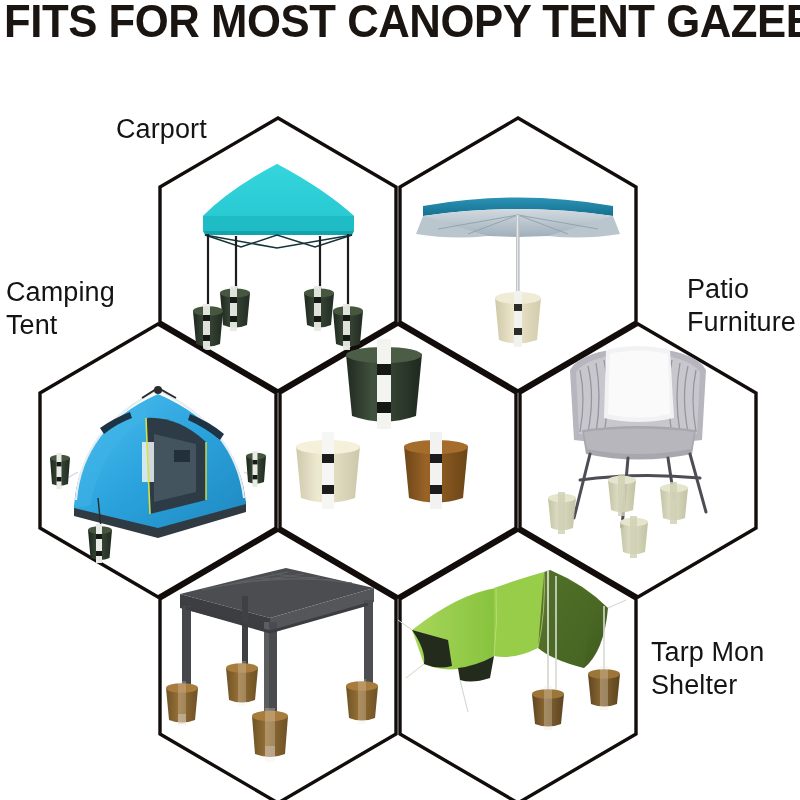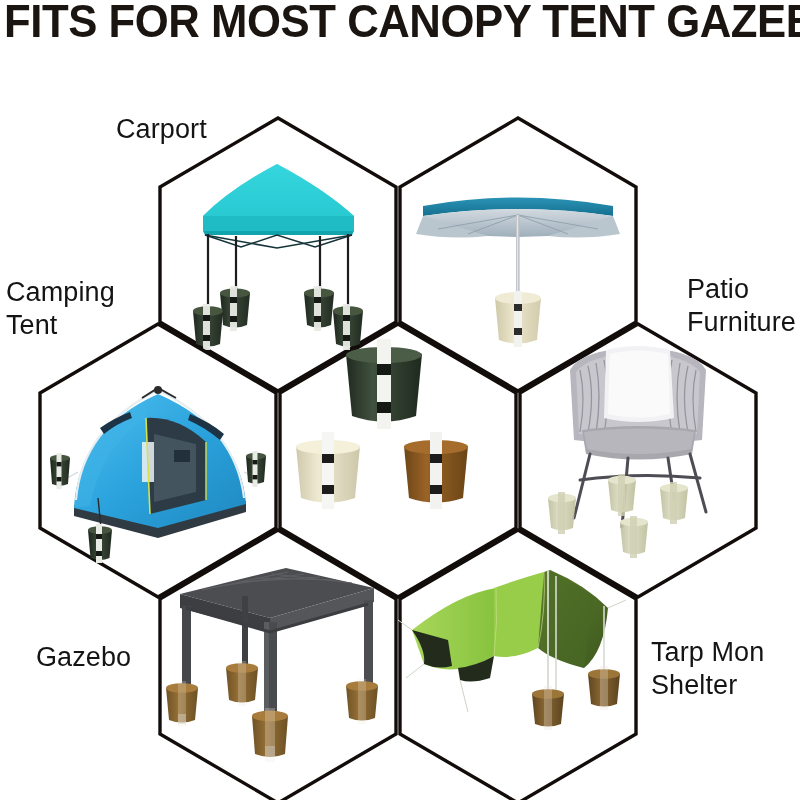--- a/index.html
+++ b/index.html
@@ -511,18 +511,17 @@
 
   <div class="label lbl-carport">Carport</div>
 
 
   <div class="label lbl-camping">Camping
 Tent</div>
 
   <div class="label lbl-patio">Patio
 Furniture</div>
 
-  <div class="label lbl-gazebo">Gazebo</div>
 
   <div class="label lbl-tarp">Tarp Mon
 Shelter</div>
 
 </div>
 
 </body></html>

